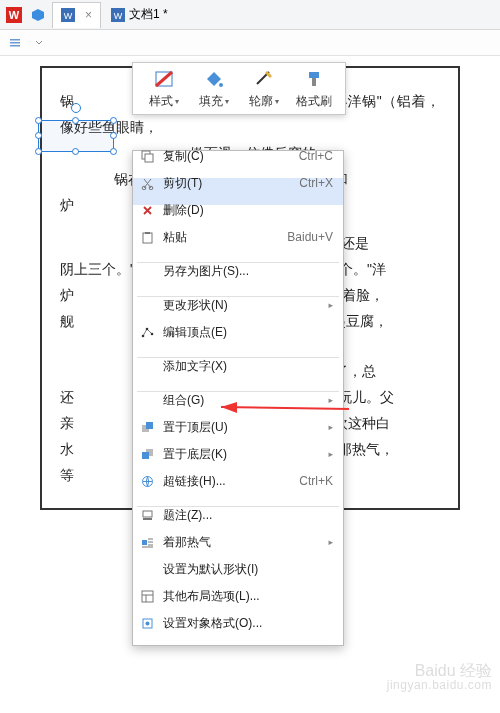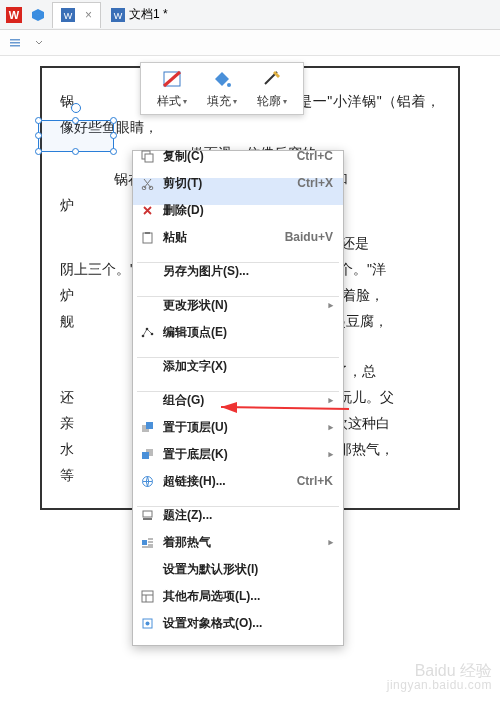--- a/index.html
+++ b/index.html
@@ -11,27 +11,27 @@
   .titlebar .tab .doc-icon { width: 14px; height: 14px; margin-right: 4px; }
   .titlebar .tab .close { margin-left: 6px; color: #888; cursor: pointer; }
   .toolbar2 { height: 26px; background: #fdfdfd; border-bottom: 1px solid #e3e3e3; display: flex; align-items: center; padding: 0 6px; gap: 6px; }
   .toolbar2 .tb-btn { width: 18px; height: 18px; display: flex; align-items: center; justify-content: center; }
   .doc-area { position: absolute; top: 56px; left: 0; right: 0; bottom: 0; background: #fff; padding: 10px 20px; }
   .page { width: 420px; margin: 0 auto; border: 2px solid #333; padding: 20px 18px; font-size: 14px; line-height: 26px; color: #222; position: relative; }
   .page p { text-align: justify; }
   .sel-obj { position: absolute; top: 120px; left: 38px; width: 76px; height: 32px; border: 1px solid #2a7ed8; background: rgba(42,126,216,.05); }
   .sel-handle { position: absolute; width: 7px; height: 7px; background: #fff; border: 1px solid #2a7ed8; border-radius: 50%; }
   .sel-rot { position: absolute; top: -18px; left: 50%; transform: translateX(-50%); width: 10px; height: 10px; border: 1px solid #2a7ed8; border-radius: 50%; background: #fff; }
-  .floatbar { position: absolute; top: 62px; left: 140px; background: #fff; border: 1px solid #c9c9c9; box-shadow: 0 2px 6px rgba(0,0,0,.18); display: flex; padding: 4px 6px; }
+  .floatbar { position: absolute; top: 62px; left: 132px; background: #fff; border: 1px solid #c9c9c9; box-shadow: 0 2px 6px rgba(0,0,0,.18); display: flex; padding: 4px 6px; }
   .floatbar .fb-btn { display: flex; flex-direction: column; align-items: center; width: 50px; font-size: 12px; color: #333; cursor: pointer; }
   .floatbar .fb-ic { width: 24px; height: 24px; display: flex; align-items: center; justify-content: center; }
   .floatbar .fb-lbl { display: flex; align-items: center; gap: 2px; margin-top: 2px; }
   .floatbar .caret { font-size: 8px; color: #666; }
   .ctx-menu { position: absolute; top: 150px; left: 132px; width: 212px; background: #fff; border: 1px solid #bcbcbc; box-shadow: 0 3px 10px rgba(0,0,0,.25); font-size: 12px; z-index: 100; }
-  .ctx-menu .item { display: flex; align-items: center; height: 27px; padding: 0 10px 17px 30px; position: relative; cursor: default; font-weight: bold; }
+  .ctx-menu .item { display: flex; align-items: center; height: 27px; padding: 0 10px 17px 30px; position: relative; cursor: default; }
   .ctx-menu .item.highlight { background: #dbe8fb; }
   .ctx-menu .item .mic { position: absolute; left: 6px; width: 16px; height: 16px; display: flex; align-items: center; justify-content: center; color: #666; font-size: 11px; }
   .ctx-menu .item .lbl { flex: 1; color: #222; }
   .ctx-menu .item .sc { color: #737373; }
   .ctx-menu .item .sub { color: #888; font-size: 9px; margin-left: 4px; }
   .ctx-menu .sep { height: 1px; margin: 3px 4px; background: #e0e0e0; }
   .arrow-ann { position: absolute; top: 400px; left: 181px; width: 168px; height: 12px; pointer-events: none; z-index: 200; }
   .watermark { position: absolute; right: 8px; bottom: 20px; font-size: 16px; color: #bbb; opacity: .5; text-align: right; line-height: 15px; }
   .watermark .sub { font-size: 12px; letter-spacing: .5px; }
 </style>
@@ -155,20 +155,31 @@
         <svg width="22" height="20">
           <path d="M4 15 L16 3" stroke="#333" stroke-width="2"></path>
           <path d="M14 2 L19 7 L17 9 L12 4 Z" fill="#e0b040"></path>
         </svg>
       </span>
     <span class="fb-lbl">
         <span>轮廓</span>
         <span class="caret">▾</span>
       </span>
   </div>
+  <div class="fb-btn">
+    <span class="fb-ic">
+        <svg width="22" height="20">
+          <rect x="6" y="3" width="10" height="6" fill="#4a90d9"></rect>
+          <rect x="9" y="9" width="4" height="8" fill="#888"></rect>
+        </svg>
+      </span>
+    <span class="fb-lbl">
+        <span>格式刷</span>
+      </span>
+  </div>
 </div>
 
 <div class="ctx-menu" id="ctx-menu">
     <div class="item">
       <span class="mic">
         <svg width="13" height="13">
           <rect x="1" y="1" width="8" height="8" fill="none" stroke="#777"></rect>
           <rect x="4" y="4" width="8" height="8" fill="#fff" stroke="#777"></rect>
         </svg>
       </span>

